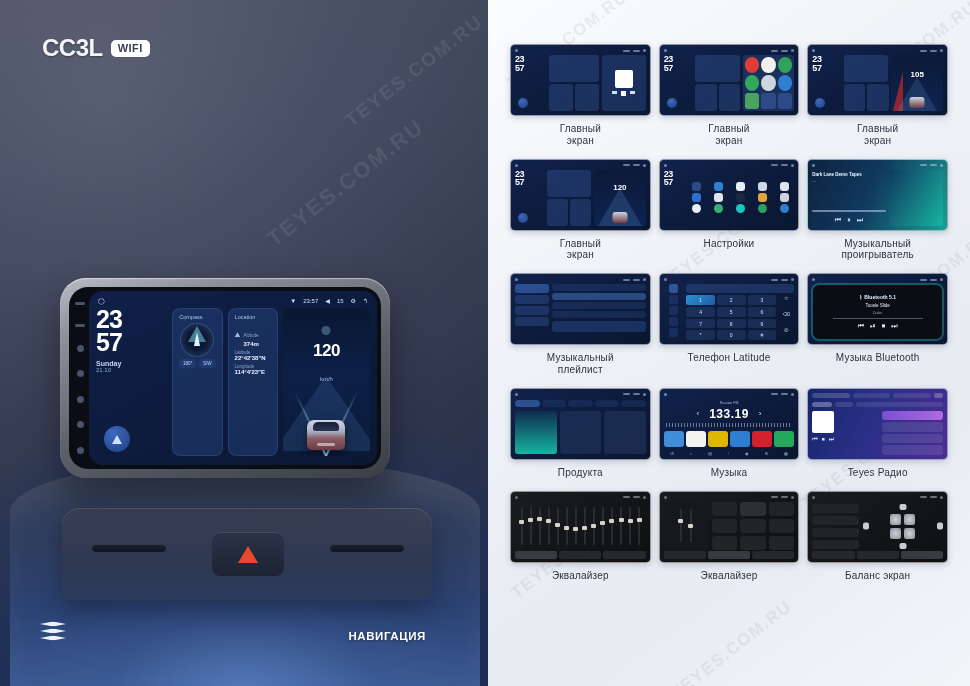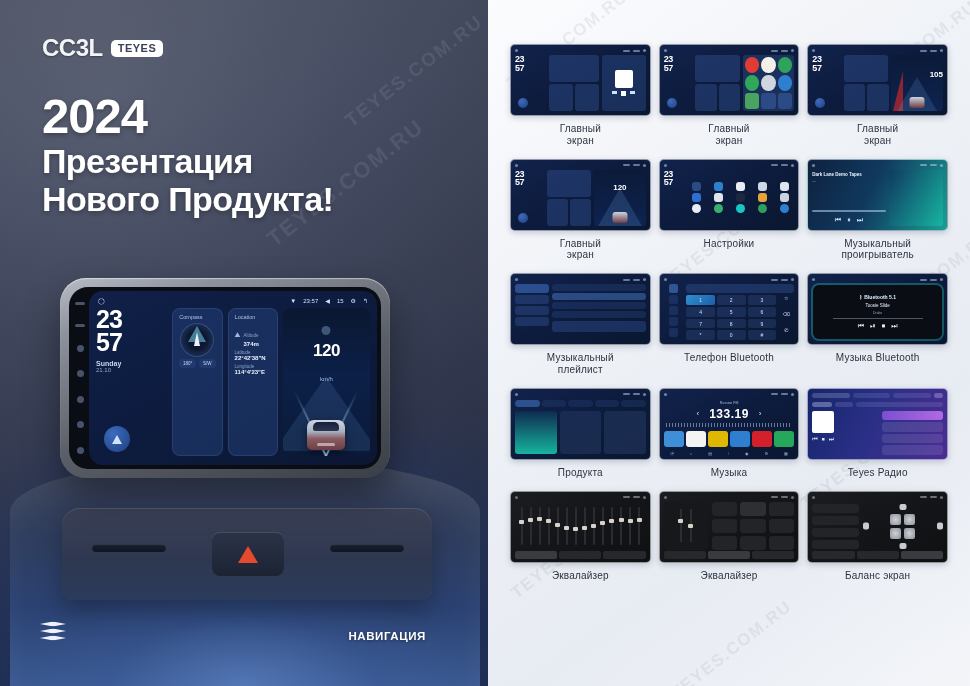--- a/index.html
+++ b/index.html
@@ -281,28 +281,23 @@
   <section class="hero">
     <div class="hero-vignette"></div>
 
     <div class="hero-wm wm1">TEYES.COM.RU</div>
     <div class="hero-wm wm2">TEYES.COM.RU</div>
     <div class="hero-wm wm3">TEYES.COM.RU</div>
     <div class="hero-wm wm4">TEYES.COM.RU</div>
 
     <div class="logo-row">
       <span class="logo-text">CC3L</span>
-      <span class="logo-badge">TEYES</span>
+      <span class="logo-badge">WIFI</span>
     </div>
 
-    <div class="hero-title">
-      <div class="hero-year">2024</div>
-      <div class="hero-line">Презентация</div>
-      <div class="hero-line">Нового Продукта!</div>
-    </div>
 
     <div class="dash-wrap">
       <div class="dash-base"></div>
       <div class="dash-glow"></div>
       <div class="vent-block"></div>
       <div class="vent-slit vs1"></div>
       <div class="vent-slit vs2"></div>
       <div class="hazard">
           <span class="tri"></span>
         </div>
@@ -511,21 +506,21 @@
             <div class="mcol" style="width:34%;display:flex;flex-direction:column;gap:2px">
                 <div class="mcard" style="flex:1"></div>
                 <div style="flex:1;display:flex;gap:2px">
                   <div class="mcard" style="flex:1"></div>
                   <div class="mcard" style="flex:1"></div>
                 </div>
               </div>
             <div class="mcol" style="flex:1;position:relative;background:linear-gradient(180deg,#0b1a38,#0d2350);overflow:hidden">
               <span style="position:absolute;left:2px;bottom:0;width:0;height:0;border-left:10px solid transparent;border-bottom:40px solid rgba(210,40,40,.65)"></span>
               <span style="position:absolute;left:50%;bottom:0;transform:translateX(-50%);width:0;height:0;border-left:20px solid transparent;border-right:20px solid transparent;border-bottom:34px solid rgba(120,180,245,.16)"></span>
-              <div style="position:absolute;left:0;right:0;top:26%;text-align:right;color:#fff;font-size:8px;font-weight:800">105</div>
+              <div style="position:absolute;left:0;right:0;top:26%;text-align:center;color:#fff;font-size:8px;font-weight:800">105</div>
               <span style="position:absolute;left:50%;bottom:3px;transform:translateX(-50%);width:15px;height:11px;border-radius:3px;background:linear-gradient(180deg,#cdd4e0,#6e3b44)"></span>
             </div>
           </div>
         </div>
         <div class="caption" style="white-space:pre-line">Главный
 экран</div>
       </div>
 
       <div class="cell">
         <div class="thumb th-blue">
@@ -697,21 +692,21 @@
                 </div>
                 <div style="width:15%;display:flex;flex-direction:column;gap:2px">
                   <span style="flex:1;color:#cfe0ff;font-size:5px;text-align:center">☆</span>
                   <span style="flex:1;color:#cfe0ff;font-size:5px;text-align:center">⌫</span>
                   <span style="flex:1;color:#cfe0ff;font-size:5px;text-align:center">✆</span>
                 </div>
               </div>
             </div>
           </div>
         </div>
-        <div class="caption" style="white-space:pre-line">Телефон Bluetooth</div>
+        <div class="caption" style="white-space:pre-line">Телефон Latitude</div>
       </div>
 
       <div class="cell">
         <div class="thumb th-blue">
           <div class="mt">
               <span class="mt-dot"></span>
               <span class="mt-r">
                 <span class="mt-bar"></span>
                 <span class="mt-bar"></span>
                 <span class="mt-dot"></span>

